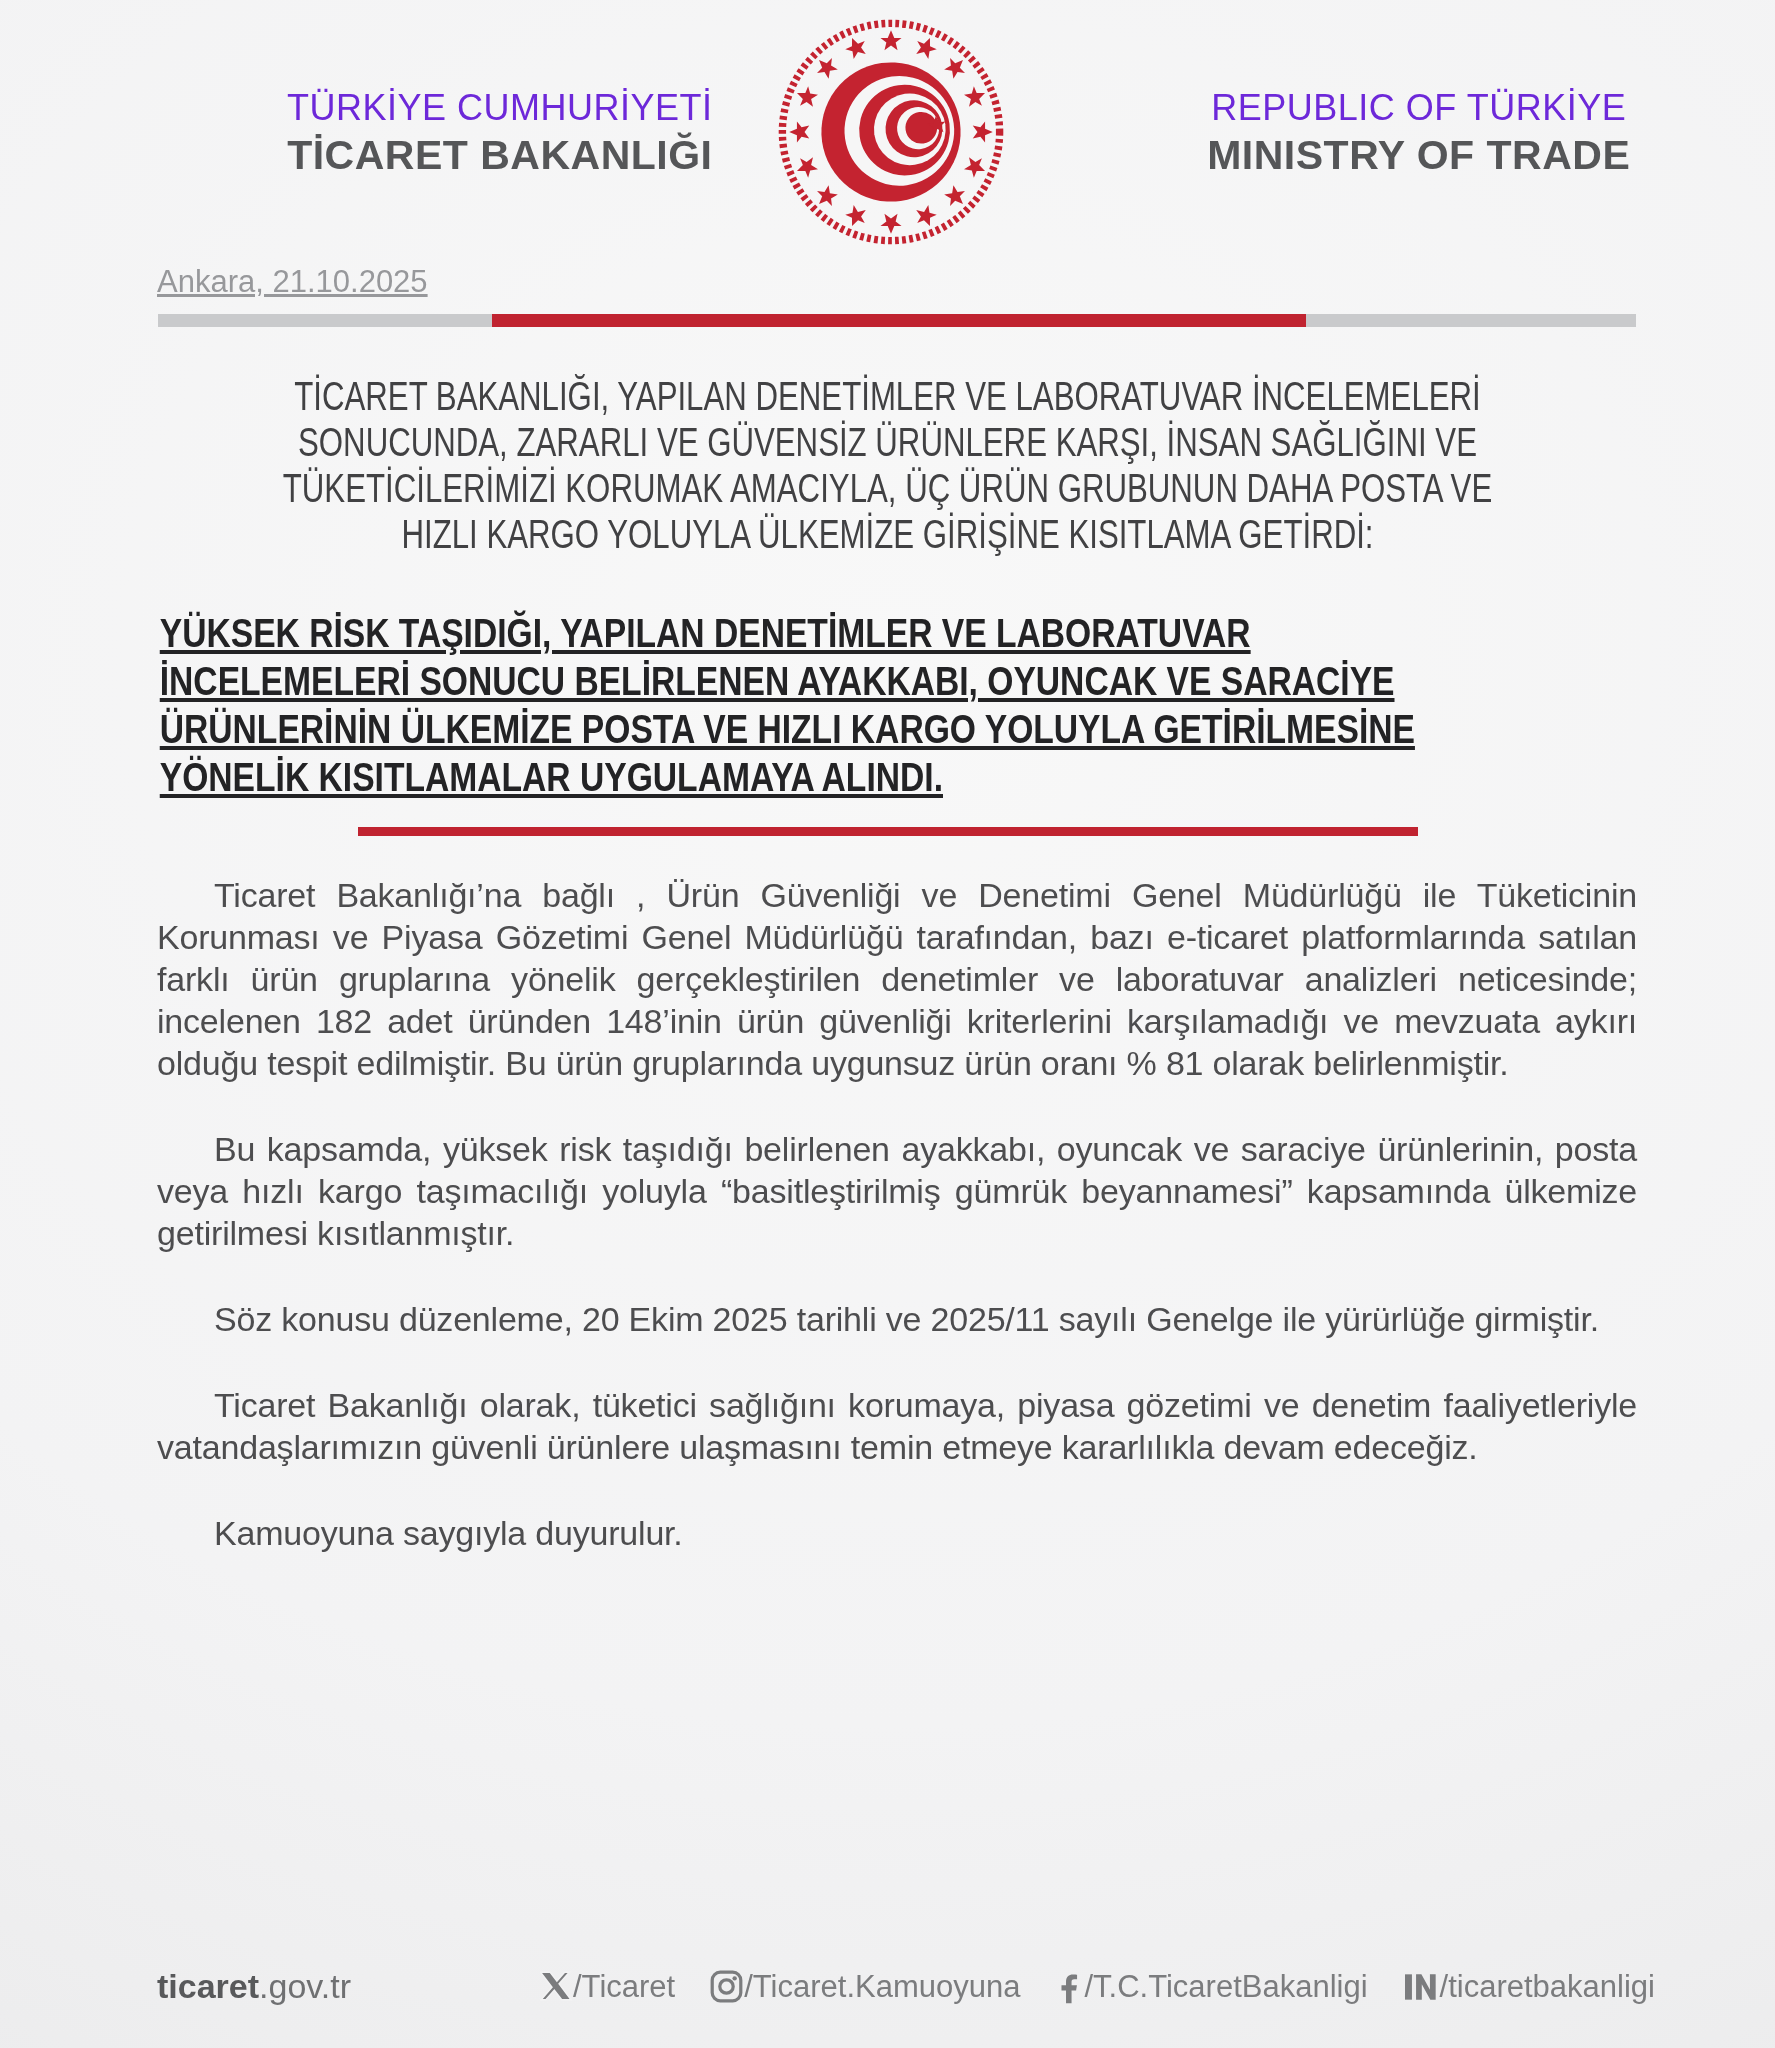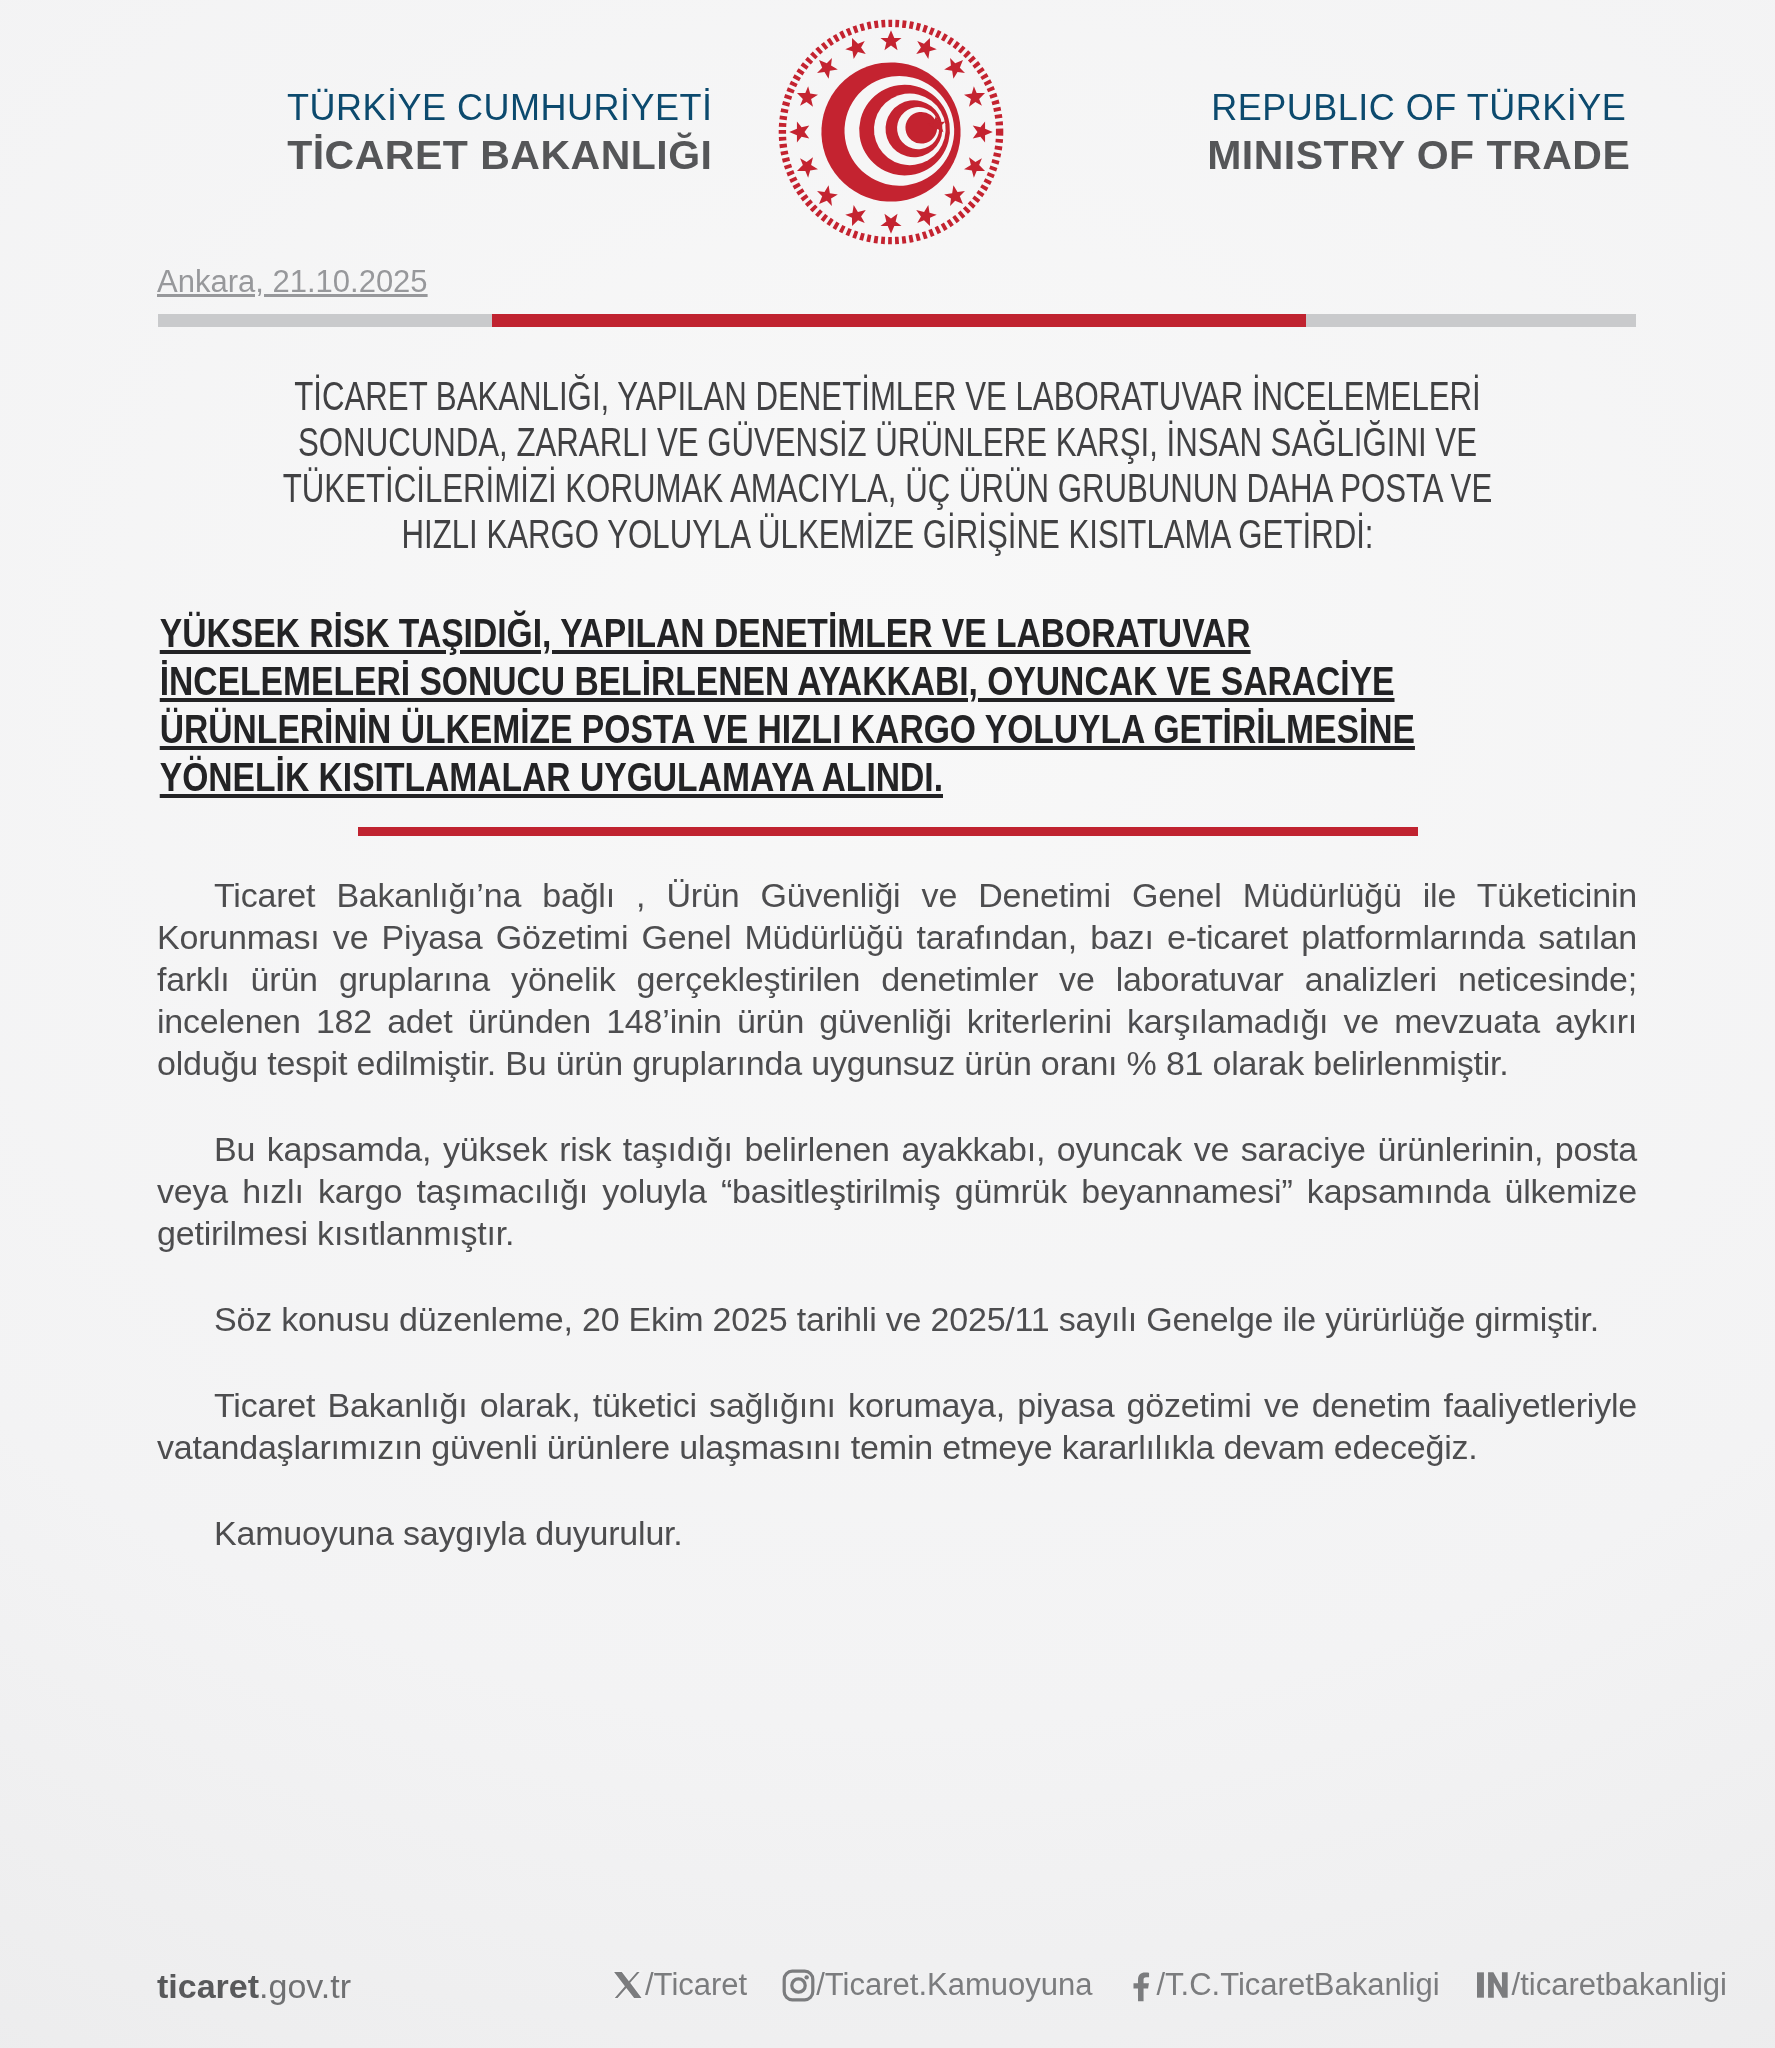--- a/index.html
+++ b/index.html
@@ -10,21 +10,21 @@
     color: #4a4a4c;
     overflow: hidden;
   }
   .page { width: 1775px; height: 2048px; display: flex; flex-direction: column; }
 
   
   .header { display: flex; align-items: center; height: 258px; padding-top: 6px; }
   .header-left, .header-right { flex: 1; display: flex; flex-direction: column; }
   .header-left  { align-items: flex-end; padding-right: 62px; text-align: center; }
   .header-right { align-items: center; padding-left: 56px; text-align: left; }
-  .org-line1 { font-size: 36px; font-weight: 400; color: #0c4a6e; letter-spacing: 0.5px; line-height: 46px; }
+  .org-line1 { font-size: 36px; font-weight: 400; color: #6d28d9; letter-spacing: 0.5px; line-height: 46px; }
   .org-line2 { font-size: 41px; font-weight: 700; color: #555658; letter-spacing: 0.5px; line-height: 48px; }
   .logo-wrap { width: 232px; height: 232px; flex: 0 0 auto; }
   .logo-wrap svg { width: 100%; height: 100%; display: block; }
 
   
   .dateline { margin: 6px 0 0 157px; font-size: 31px; font-weight: 500; color: #97989b; text-decoration: underline; }
   .rule { position: relative; margin: 14px 0 0 158px; width: 1478px; height: 13px; background: #c9cacc; }
   .rule .red-seg { position: absolute; left: 22.6%; top: 0; width: 55.1%; height: 100%; background: #c02330; }
 
   
@@ -43,22 +43,22 @@
   
   .body-copy { margin: 38px 138px 0 157px; }
   .body-copy p {
     font-size: 34px; line-height: 42px; letter-spacing: -0.2px;
     color: #4d4d4f; text-align: justify; text-indent: 57px; margin-bottom: 44px;
   }
   .body-copy p:last-child { text-align: left; }
 
   
   .footer {
-    margin-top: auto; padding: 0 48px 42px 157px;
-    display: flex; align-items: flex-start; justify-content: space-between;
+    margin-top: auto; padding: 0 120px 42px 157px;
+    display: flex; align-items: center; justify-content: space-between;
   }
   .site { font-size: 34px; color: #6f7072; }
   .site b { font-weight: 700; color: #58595b; }
   .social { display: flex; align-items: center; gap: 34px; }
   .social-item { display: flex; align-items: center; color: #7b7c7e; font-size: 31px; cursor: pointer; }
   .social-item svg { display: block; fill: #7b7c7e; stroke: #7b7c7e; }
 </style>
 </head>
 <body>
 

